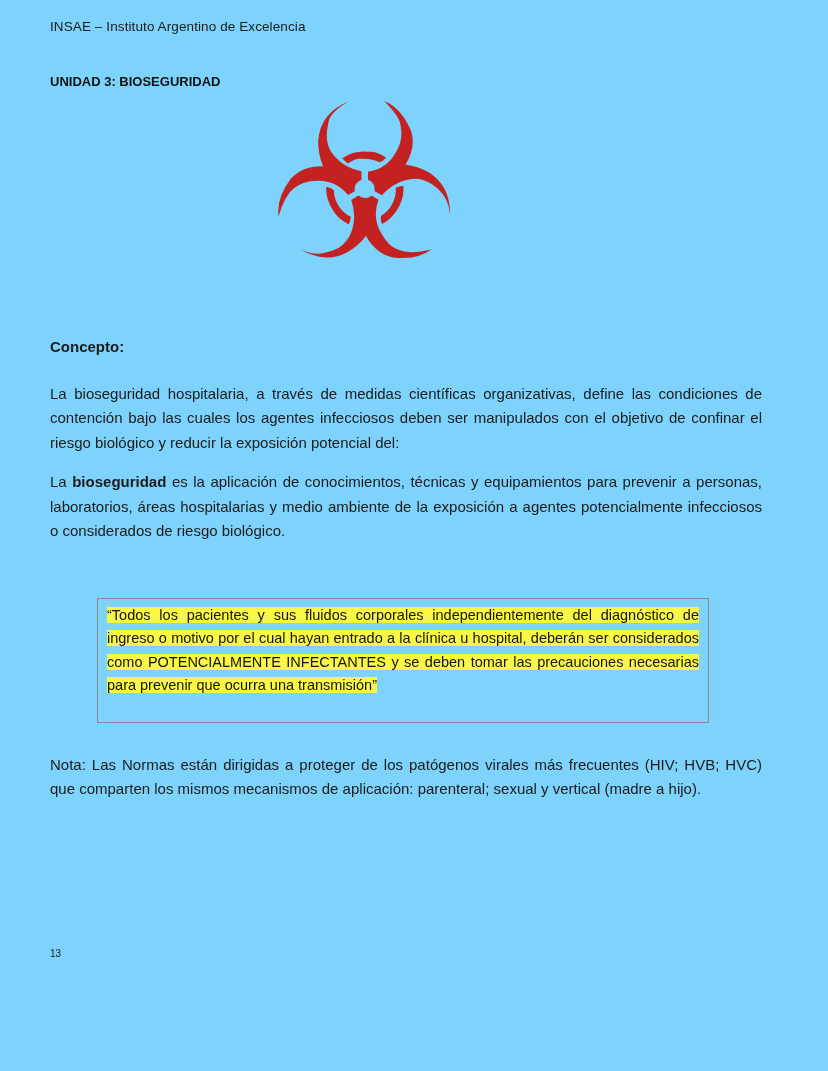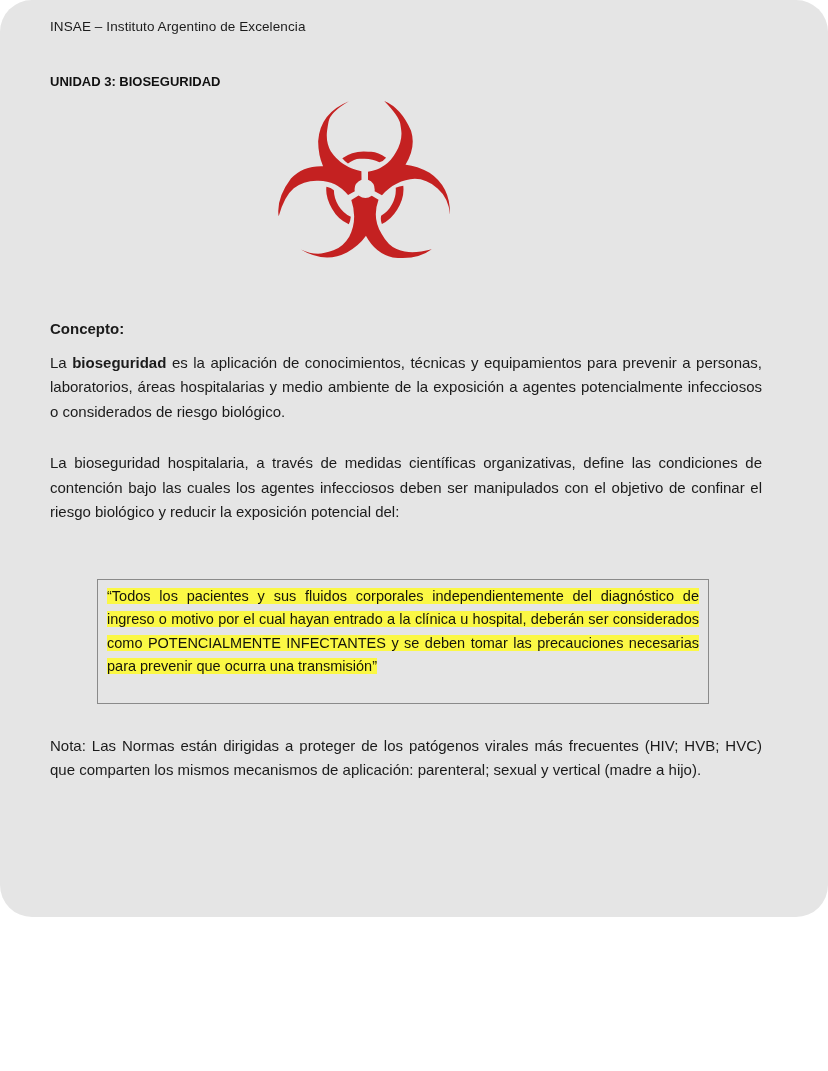--- a/index.html
+++ b/index.html
@@ -3,27 +3,26 @@
 <meta charset="utf-8">
 <style>
   html, body {
     margin: 0;
     padding: 0;
     background: #ffffff;
   }
   .page {
     position: relative;
     width: 828px;
-    height: 917px;
-    background: #e5e5e5;
+    height: 1071px;
+    background: #7dd3fc;
     font-family: "Liberation Sans", sans-serif;
     color: #1b1b1b;
     overflow: hidden;
     box-sizing: border-box;
-    border-radius: 32px;
   }
   .content {
     padding: 19px 66px 0 50px;
     box-sizing: border-box;
   }
   .doc-header {
     font-size: 13.5px;
     color: #1b1b1b;
     letter-spacing: 0.1px;
   }
@@ -42,21 +41,21 @@
   }
   .biohazard-glyph {
     font-family: "DejaVu Sans", sans-serif;
     font-size: 215px;
     line-height: 0.9;
     color: #c42121;
     user-select: none;
     transform: translateX(-42px);
   }
   .concept-heading {
-    margin-top: 44px;
+    margin-top: 62px;
     font-size: 15px;
     font-weight: 700;
   }
   .para {
     margin-top: 14px;
     font-size: 15px;
     line-height: 1.63;
     text-align: justify;
   }
   .para.second {
@@ -115,23 +114,23 @@
     <div class="doc-header">INSAE – Instituto Argentino de Excelencia</div>
 
     <div class="doc-title">UNIDAD 3: BIOSEGURIDAD</div>
 
     <div class="biohazard-wrap">
       <span class="biohazard-glyph">☣</span>
     </div>
 
     <div class="concept-heading">Concepto:</div>
 
+    <p class="para second">La bioseguridad hospitalaria, a través de medidas científicas organizativas, define las condiciones de contención bajo las cuales los agentes infecciosos deben ser manipulados con el objetivo de confinar el riesgo biológico y reducir la exposición potencial del:</p>
+
     <p class="para"><span>La </span><span class="bold-word">bioseguridad</span><span> es la aplicación de conocimientos, técnicas y equipamientos para prevenir a personas, laboratorios, áreas hospitalarias y medio ambiente de la exposición a agentes potencialmente infecciosos o considerados de riesgo biológico.</span></p>
-
-    <p class="para second">La bioseguridad hospitalaria, a través de medidas científicas organizativas, define las condiciones de contención bajo las cuales los agentes infecciosos deben ser manipulados con el objetivo de confinar el riesgo biológico y reducir la exposición potencial del:</p>
 
 
     <div class="quote-box">
       <span class="quote-highlight">“Todos los pacientes y sus fluidos corporales independientemente del diagnóstico de ingreso o motivo por el cual hayan entrado a la clínica u hospital, deberán ser considerados como POTENCIALMENTE INFECTANTES y se deben tomar las precauciones necesarias para prevenir que ocurra una transmisión”</span>
     </div>
 
     <p class="nota-para"><span class="nota-label">Nota:</span><span> Las Normas están dirigidas a proteger de los patógenos virales más frecuentes (HIV; HVB; HVC) que comparten los mismos mecanismos de aplicación: parenteral; sexual y vertical (madre a hijo).</span></p>
 
   </div>
 

